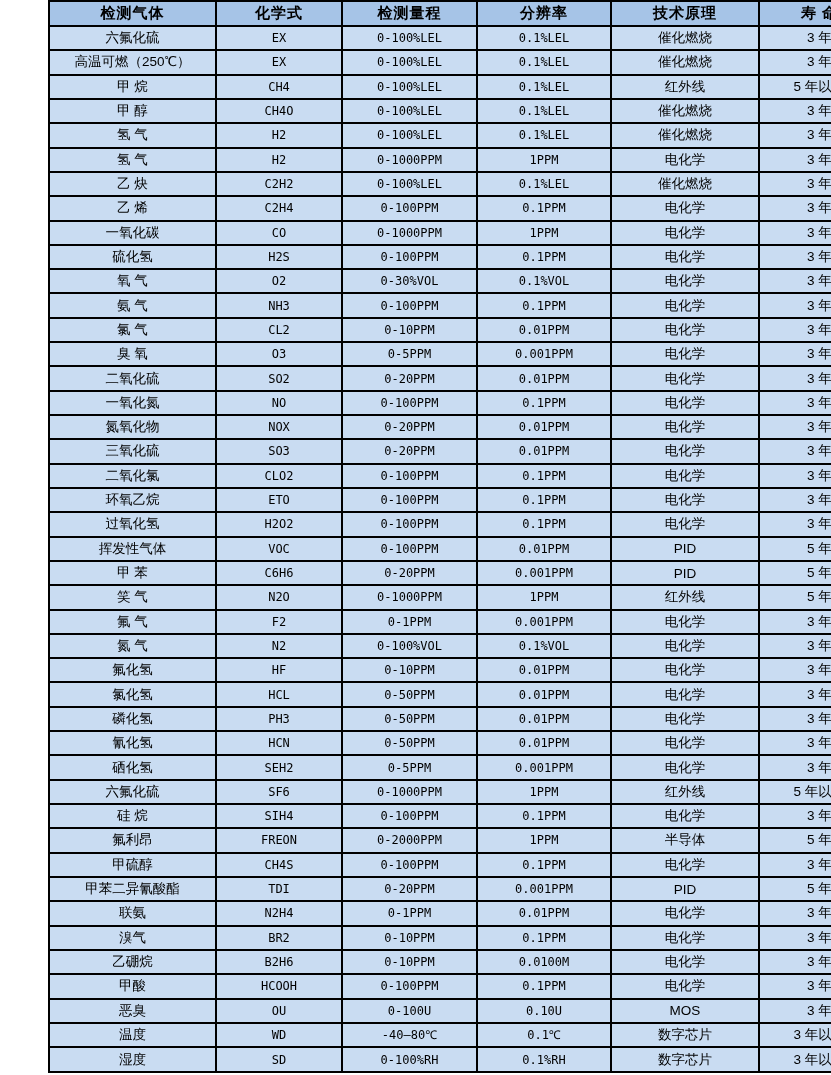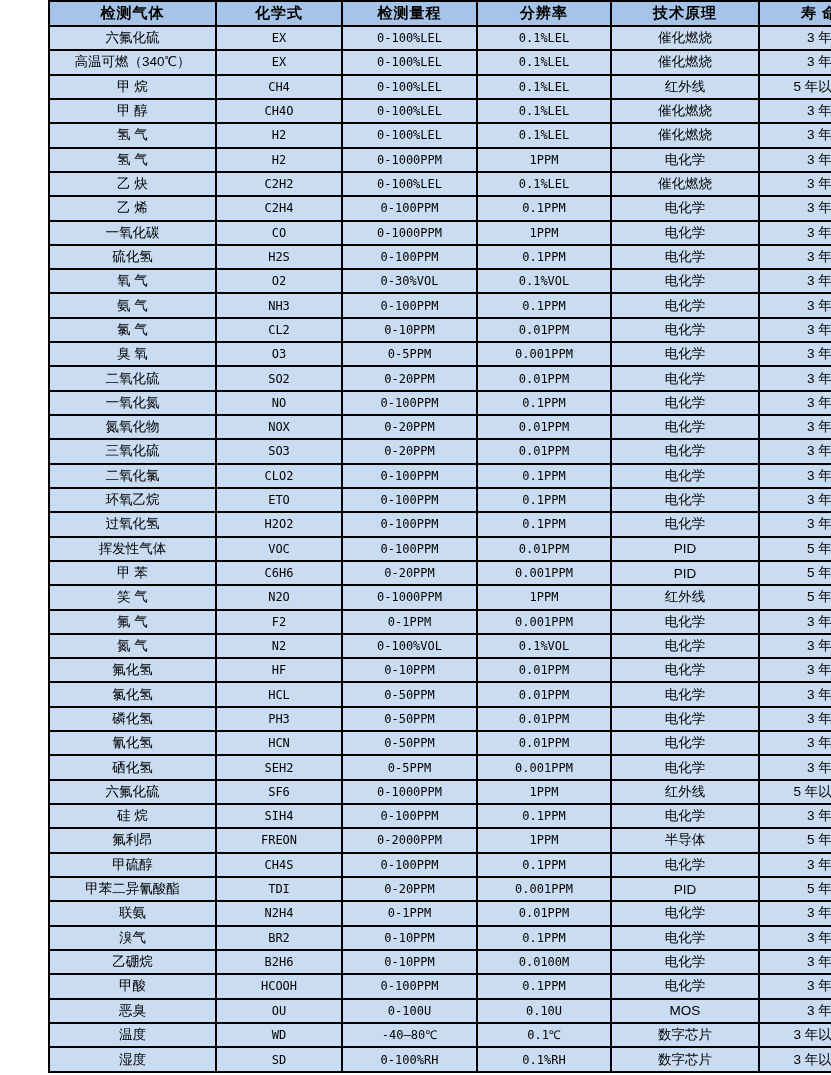--- a/index.html
+++ b/index.html
@@ -76,21 +76,21 @@
     <tbody>
         <tr>
           <td class="cjk">六氟化硫</td>
           <td class="mono">EX</td>
           <td class="mono">0-100%LEL</td>
           <td class="mono">0.1%LEL</td>
           <td class="cjk">催化燃烧</td>
           <td class="cjk">3 年</td>
         </tr>
         <tr>
-          <td class="cjk">高温可燃（340℃）</td>
+          <td class="cjk">高温可燃（250℃）</td>
           <td class="mono">EX</td>
           <td class="mono">0-100%LEL</td>
           <td class="mono">0.1%LEL</td>
           <td class="cjk">催化燃烧</td>
           <td class="cjk">3 年</td>
         </tr>
         <tr>
           <td class="cjk">甲 烷</td>
           <td class="mono">CH4</td>
           <td class="mono">0-100%LEL</td>

